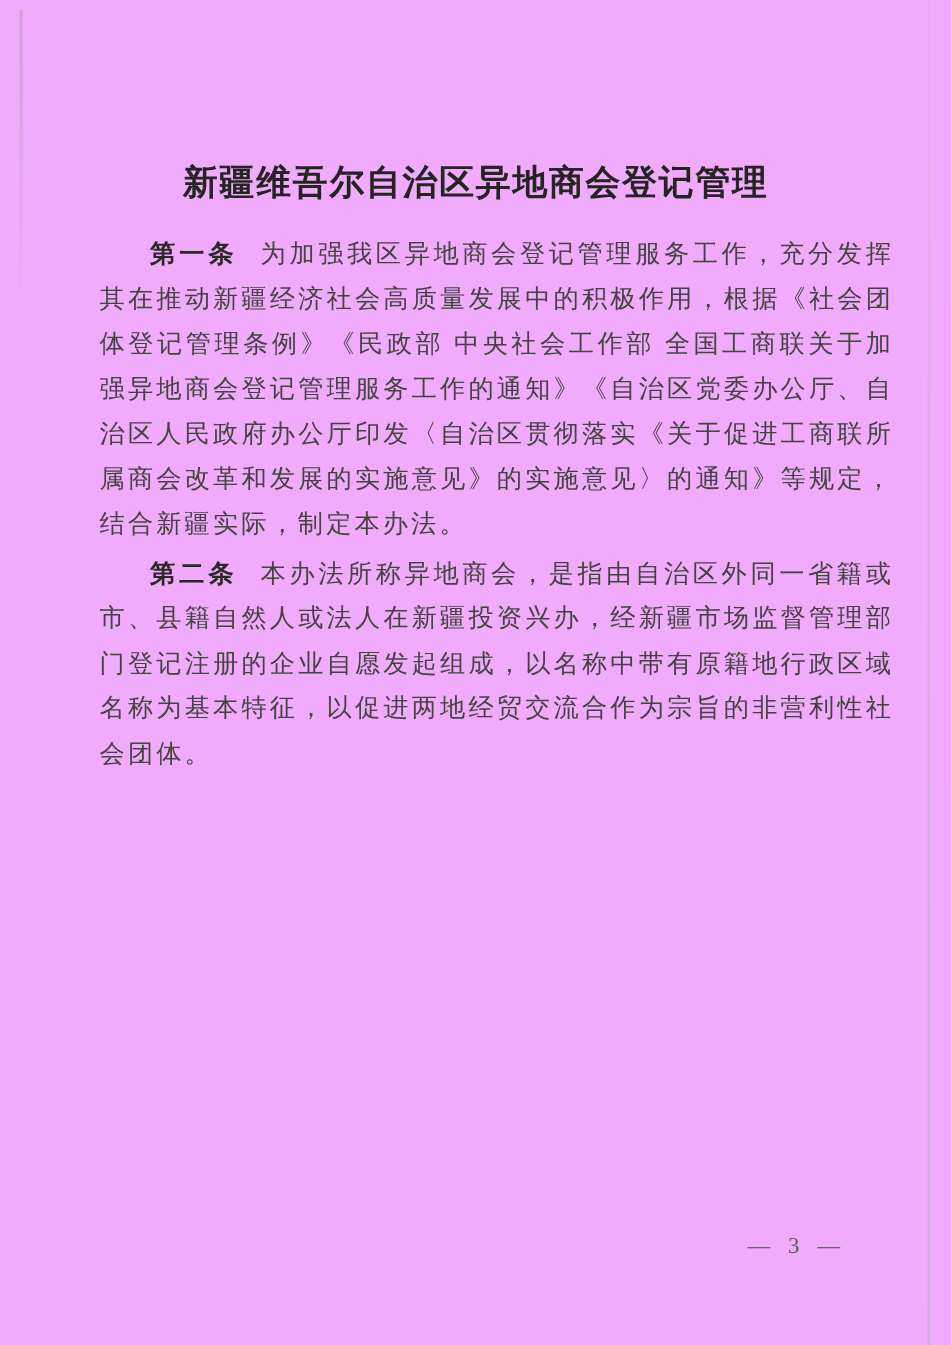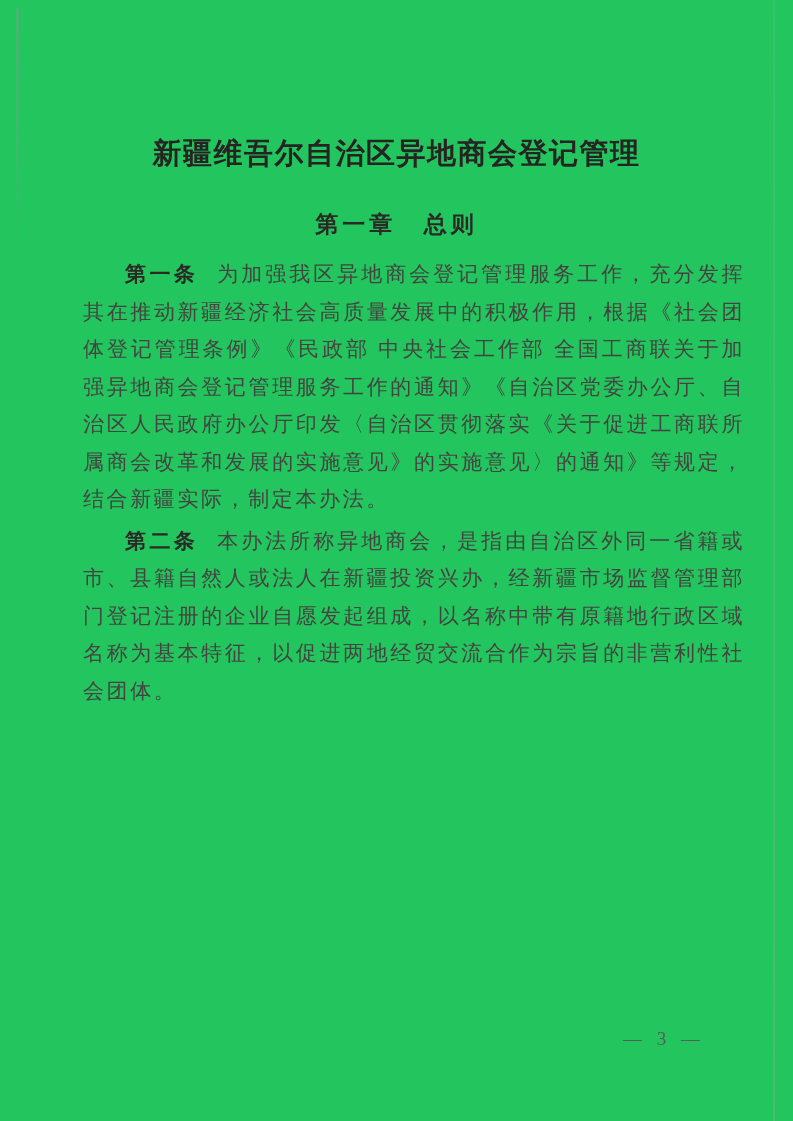--- a/index.html
+++ b/index.html
@@ -6,21 +6,21 @@
     margin: 0;
     padding: 0;
     background: #e8e8e6;
     font-family: "Liberation Serif", "DejaVu Serif", serif;
   }
   .page {
     position: relative;
     width: 793px;
     height: 1121px;
     margin: 0 auto;
-    background: #22c55e;
+    background: #f0abfc;
     overflow: hidden;
     color: #44423f;
   }
   
   .scan-streak-left {
     position: absolute;
     left: 16px; top: 8px;
     width: 3px; height: 250px;
     background: linear-gradient(to bottom, rgba(150,150,148,0.35), rgba(150,150,148,0));
     border-radius: 2px;
@@ -86,23 +86,20 @@
 
 <div class="page">
 
   <div class="scan-streak-left"></div>
   <div class="scan-edge-right"></div>
 
   <h1 class="doc-title">
     <span>新疆维吾尔自治区异地商会登记管理</span><br>
   </h1>
 
-  <h2 class="chapter-heading">
-    <span>第一章</span><span class="chapter-gap"></span><span>总则</span>
-  </h2>
 
   <div class="doc-body">
 
     <p class="article">
       <span class="article-label">第一条</span><span>为加强我区异地商会登记管理服务工作，充分发挥其在推动新疆经济社会高质量发展中的积极作用，根据《社会团体登记管理条例》《民政部 中央社会工作部 全国工商联关于加强异地商会登记管理服务工作的通知》《自治区党委办公厅、自治区人民政府办公厅印发〈自治区贯彻落实《关于促进工商联所属商会改革和发展的实施意见》的实施意见〉的通知》等规定，结合新疆实际，制定本办法。</span>
     </p>
 
     <p class="article">
       <span class="article-label">第二条</span><span>本办法所称异地商会，是指由自治区外同一省籍或市、县籍自然人或法人在新疆投资兴办，经新疆市场监督管理部门登记注册的企业自愿发起组成，以名称中带有原籍地行政区域名称为基本特征，以促进两地经贸交流合作为宗旨的非营利性社会团体。</span>
     </p>

